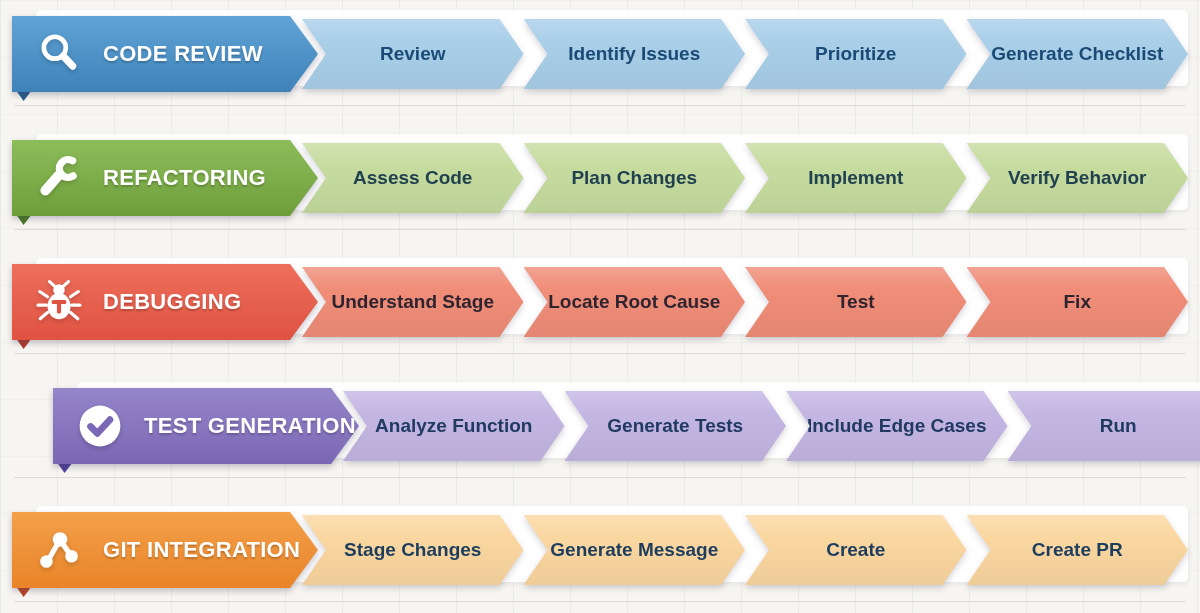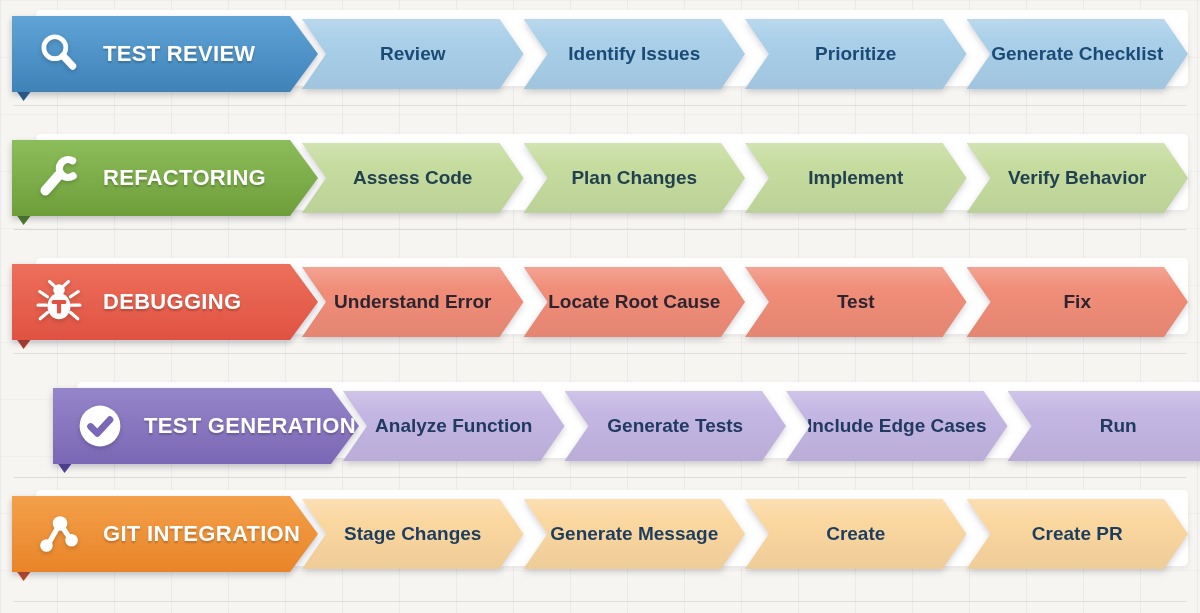--- a/index.html
+++ b/index.html
@@ -64,21 +64,21 @@
     <div class="header-wrap">
       <div class="header">
         <span class="icon">
 
           <svg viewBox="0 0 44 44">
             <circle cx="18" cy="16" r="10.5" fill="none" stroke="#ffffff" stroke-width="4.5"></circle>
             <line x1="26" y1="24" x2="35" y2="33.5" stroke="#ffffff" stroke-width="7" stroke-linecap="round"></line>
           </svg>
 
         </span>
-        <span class="title">TEST REVIEW</span>
+        <span class="title">CODE REVIEW</span>
       </div>
     </div>
     <div class="steps-wrap">
       <div class="steps">
           <div class="step">
             <span>Review</span>
           </div>
           <div class="step">
             <span>Identify Issues</span>
           </div>
@@ -150,21 +150,21 @@
             <rect x="20" y="20" width="4" height="13" rx="1.5" style="fill:var(--h2)"></rect>
           </svg>
 
         </span>
         <span class="title">DEBUGGING</span>
       </div>
     </div>
     <div class="steps-wrap">
       <div class="steps">
           <div class="step">
-            <span>Understand Error</span>
+            <span>Understand Stage</span>
           </div>
           <div class="step">
             <span>Locate Root Cause</span>
           </div>
           <div class="step">
             <span>Test</span>
           </div>
           <div class="step">
             <span>Fix</span>
           </div>
@@ -199,21 +199,21 @@
           <div class="step">
             <span>Include Edge Cases</span>
           </div>
           <div class="step">
             <span>Run</span>
           </div>
         </div>
     </div>
   </div>
 
-  <div class="row" style="top: 496px; --h1: #f3a04a; --h2: #e98428; --fold: #bf4526; --sbg: #fbd7a0; --stx: #1d3d5e;">
+  <div class="row" style="top: 512px; --h1: #f3a04a; --h2: #e98428; --fold: #bf4526; --sbg: #fbd7a0; --stx: #1d3d5e;">
     <div class="backplate"></div>
     <div class="fold"></div>
     <div class="header-wrap">
       <div class="header">
         <span class="icon">
 
           <svg viewBox="0 0 44 44">
             <line x1="11" y1="33" x2="23" y2="12" stroke="#ffffff" stroke-width="5"></line>
             <line x1="23" y1="12" x2="33" y2="27" stroke="#ffffff" stroke-width="5"></line>
             <circle cx="10" cy="33" r="6" fill="#ffffff"></circle>

